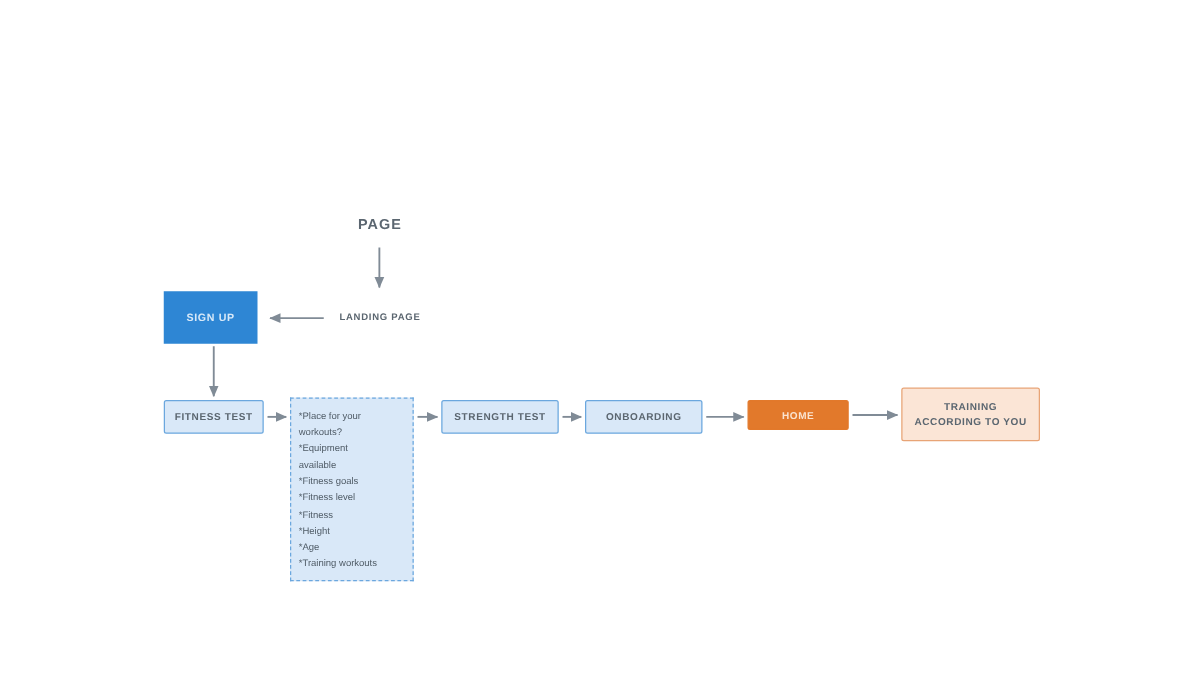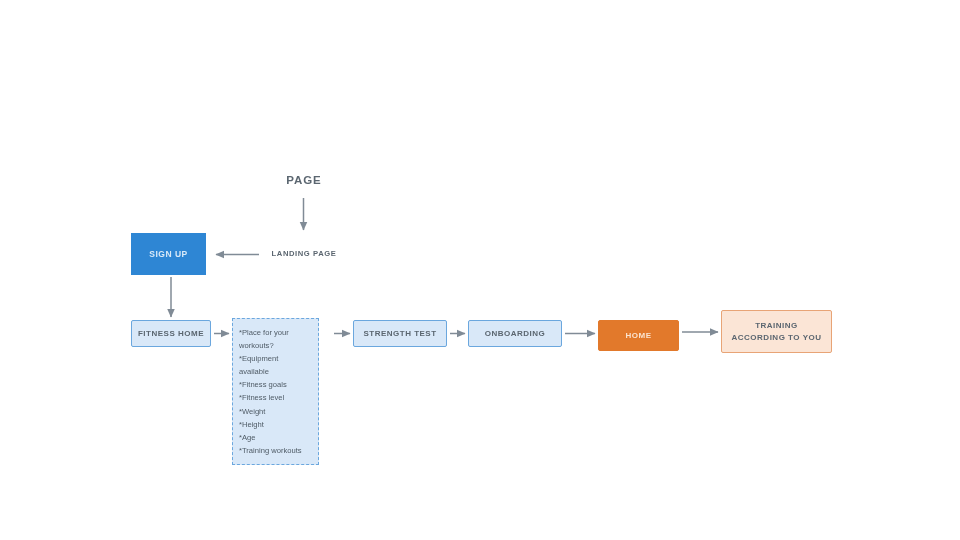--- a/index.html
+++ b/index.html
@@ -91,21 +91,21 @@
     border-radius: 2px;
     color: #5b6670;
     font-size: 8px;
     font-weight: 700;
   }
 
   .node-home {
     left: 598px;
     top: 320px;
     width: 81px;
-    height: 31px;
+    height: 24px;
     background: #e2792b;
     border: 1px solid #e2792b;
     border-radius: 2px;
     color: #fae3cf;
     font-size: 8px;
     font-weight: 700;
   }
 
   .node-training {
     left: 721px;
@@ -120,21 +120,21 @@
     font-weight: 600;
     line-height: 12px;
   }
   .node-training .line2 { display: block; }
 
   
   .node-data {
     position: absolute;
     left: 232px;
     top: 318px;
-    width: 87px;
+    width: 99px;
     height: 147px;
     box-sizing: border-box;
     background: #d9e8f8;
     border: 1.4px dashed #6ba7de;
     padding: 7px 0 0 6px;
   }
   .node-data .item {
     font-size: 7.6px;
     line-height: 13.1px;
     color: #4f5b66;
@@ -204,21 +204,21 @@
     <line x1="565" y1="333.5" x2="595" y2="333.5" stroke="#808b96" stroke-width="1.5" marker-end="url(#ah)"></line>
 
     <line x1="682" y1="332" x2="718" y2="332" stroke="#808b96" stroke-width="1.5" marker-end="url(#ah)"></line>
   </svg>
 
   <div class="label-start">PAGE</div>
   <div class="label-landing">LANDING PAGE</div>
 
   <div class="node node-signup">SIGN UP</div>
 
-  <div class="node node-fitness">FITNESS HOME</div>
+  <div class="node node-fitness">FITNESS TEST</div>
 
   <div class="node node-strength">STRENGTH TEST</div>
 
   <div class="node node-onboarding">ONBOARDING</div>
 
   <div class="node node-home">HOME</div>
 
   <div class="node node-training">
     <div>
       <span class="line1">TRAINING</span>
@@ -226,19 +226,19 @@
     </div>
   </div>
 
   <div class="node-data">
     <div class="item">*Place for your</div>
     <div class="item">workouts?</div>
     <div class="item">*Equipment</div>
     <div class="item">available</div>
     <div class="item">*Fitness goals</div>
     <div class="item">*Fitness level</div>
-    <div class="item">*Weight</div>
+    <div class="item">*Fitness</div>
     <div class="item">*Height</div>
     <div class="item">*Age</div>
     <div class="item">*Training workouts</div>
   </div>
 
 </div>
 
 </body></html>

